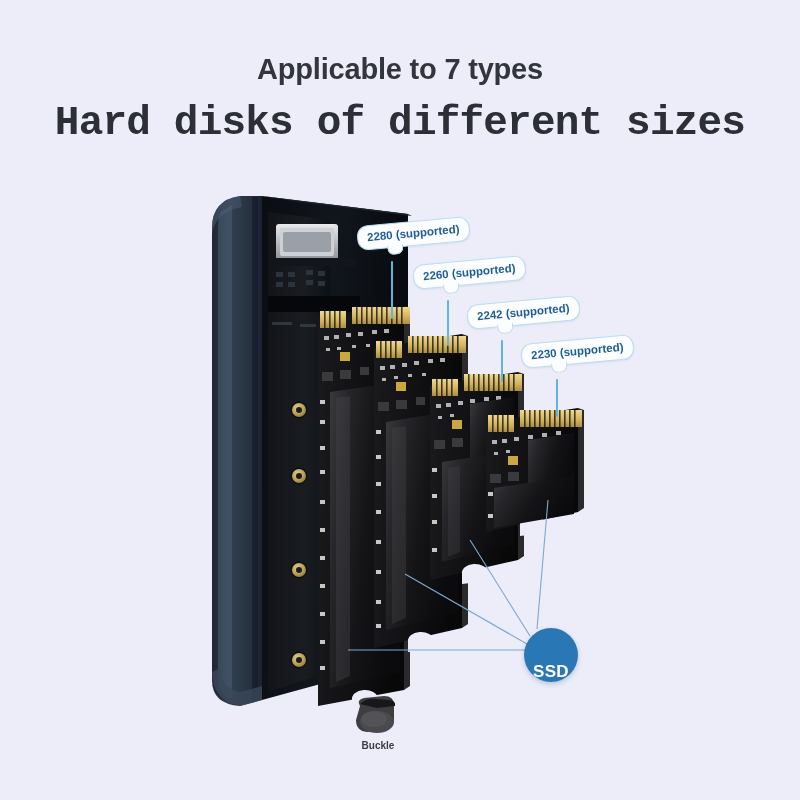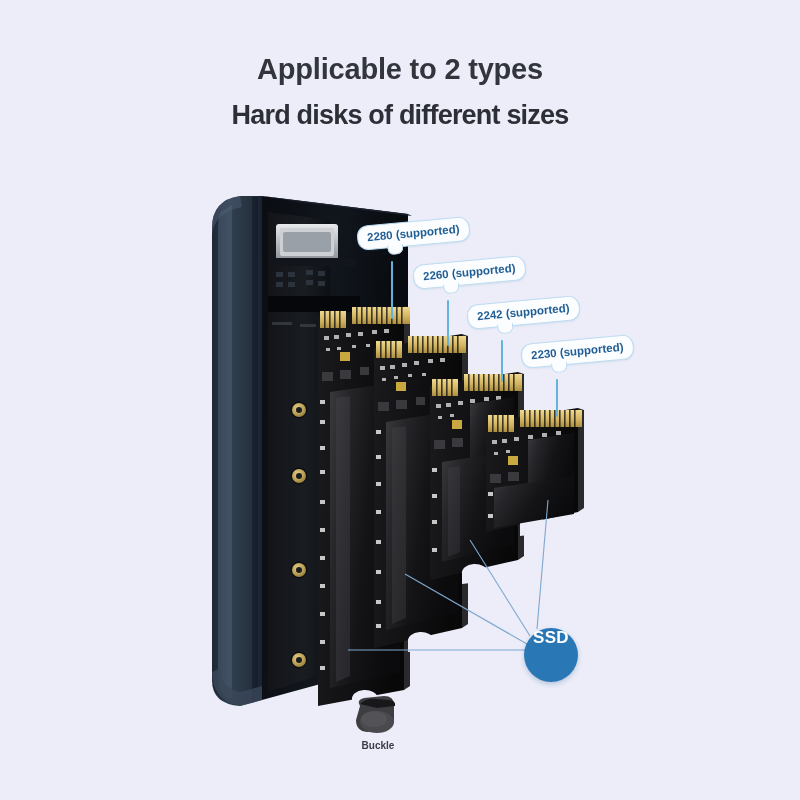--- a/index.html
+++ b/index.html
@@ -12,22 +12,22 @@
   }
   #stage{position:absolute;left:0;top:0;width:800px;height:800px;}
 
   
   .head-wrap{position:absolute;left:0;top:0;width:800px;text-align:center;}
   .head1{
     font-size:29px;font-weight:700;color:#33353c;letter-spacing:-0.2px;
     margin-top:54px;line-height:1.1;
   }
   .head2{
-    font-size:27px;font-weight:700;color:#2d2f36;letter-spacing:-0.8px;
-    margin-top:15px;line-height:1.1;
+    font-size:41px;font-weight:700;color:#2d2f36;letter-spacing:-0.8px;
+    margin-top:15px;line-height:1.1;font-family:Liberation Mono, monospace;
   }
 
   
   .bubble{
     position:absolute;
     background:#fbfdff;
     border:1.6px solid #bcdcf2;
     border-radius:11px;
     color:#1f5d94;
     font-size:11.5px;
@@ -45,42 +45,42 @@
     border-bottom:1.6px solid #bcdcf2;
     border-radius:0 0 7px 7px;
   }
   .stem{position:absolute;width:2.4px;background:#63b4dd;border-radius:1px;}
 
   
   .ssd-badge{
     position:absolute;width:54px;height:54px;border-radius:50%;
     background:#2a77b5;
     color:#ffffff;font-size:17px;font-weight:600;
-    display:flex;align-items:flex-start;justify-content:center;
+    display:flex;align-items:flex-end;justify-content:center;
     letter-spacing:.3px;
     box-shadow:0 2px 5px rgba(40,90,140,.28);
     z-index:40;
   }
 
   
   .buckle-label{
     position:absolute;font-size:10px;font-weight:700;color:#3a3c44;
     text-align:center;width:120px;
   }
 
   svg{position:absolute;left:0;top:0;}
   .leader{stroke:#7fa8cf;stroke-width:1.1;fill:none;}
 </style>
 </head>
 <body>
 
 <div id="stage">
 
   <div class="head-wrap">
-    <div class="head1">Applicable to 2 types</div>
+    <div class="head1">Applicable to 7 types</div>
     <div class="head2">Hard disks of different sizes</div>
   </div>
 
   <svg width="800" height="800" viewBox="0 0 800 800">
     <defs>
       <linearGradient id="shellFace" x1="0" y1="0" x2="1" y2="0">
         <stop offset="0" stop-color="#1d2735"></stop>
         <stop offset="0.35" stop-color="#31404f"></stop>
         <stop offset="0.75" stop-color="#273240"></stop>
         <stop offset="1" stop-color="#1a2230"></stop>

